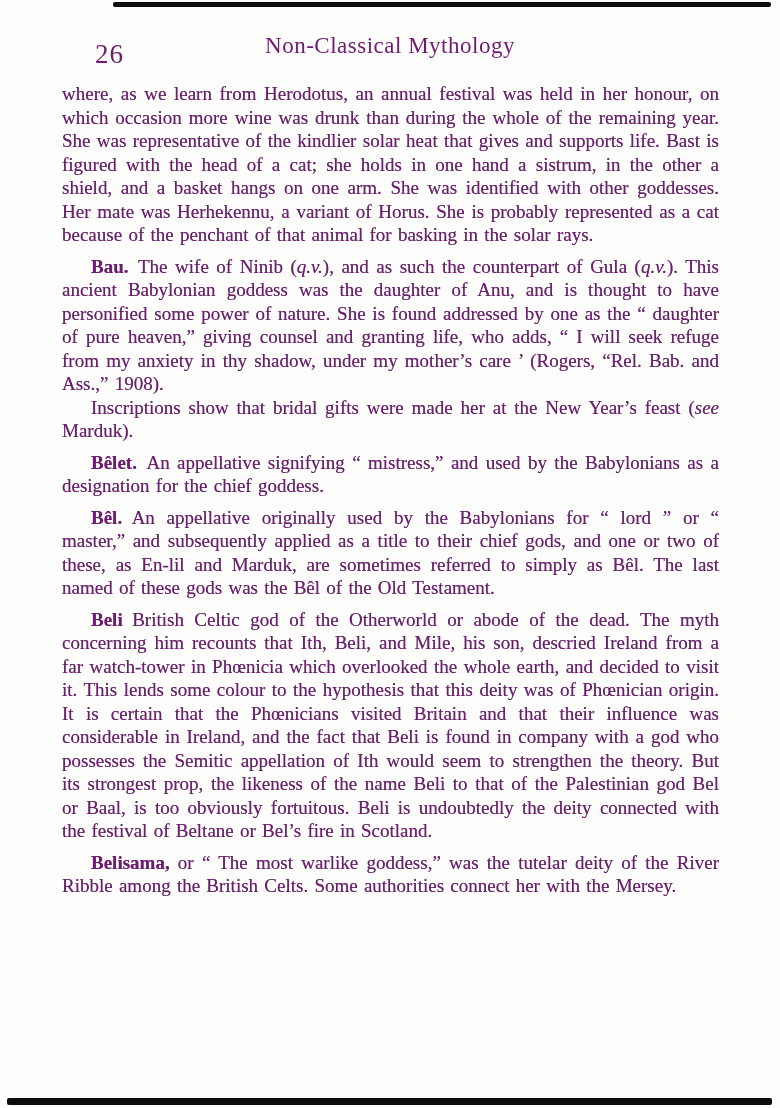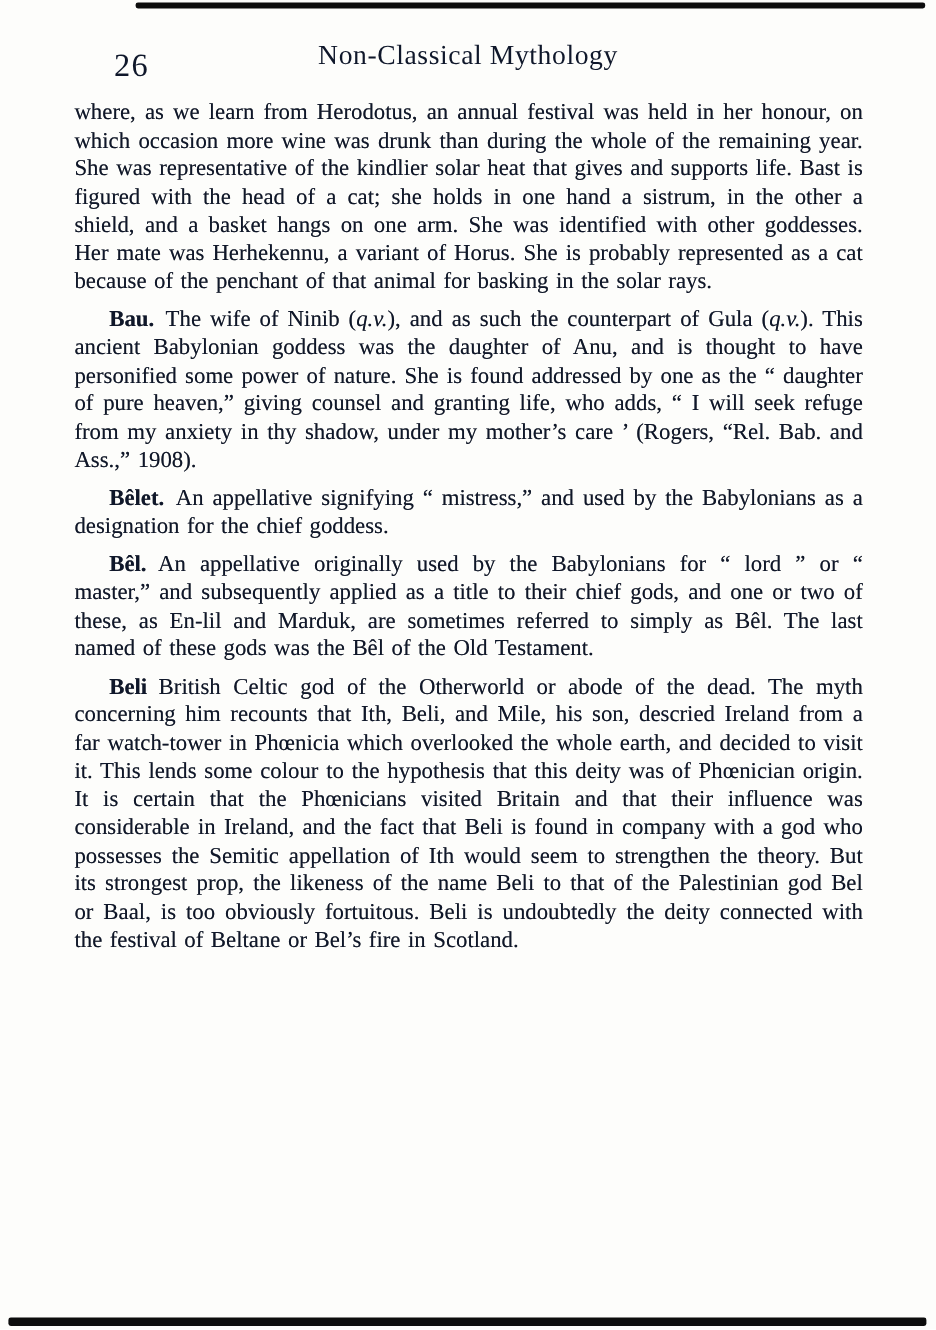--- a/index.html
+++ b/index.html
@@ -7,21 +7,21 @@
     padding: 0;
     background: #ffffff;
   }
   .page {
     position: relative;
     width: 780px;
     height: 1108px;
     background: #fdfdfb;
     overflow: hidden;
     font-family: "Liberation Serif", "DejaVu Serif", serif;
-    color: #0f172a;
+    color: #701a75;
   }
   
   .top-rule {
     position: absolute;
     top: 2px; left: 113px; right: 9px;
     height: 5px;
     background: #0d0d0d;
     border-radius: 2px;
   }
   .bottom-rule {
@@ -77,20 +77,22 @@
   <div class="top-rule"></div>
 
   <div class="running-head">
     <span class="page-number">26</span>
     <div class="page-title">Non-Classical Mythology</div>
   </div>
 
   <main class="page-body">
       <p class="para"><span>where, as we learn from Herodotus, an annual festival was held in her honour, on which occasion more wine was drunk than during the whole of the remaining year.  She was representative of the kindlier solar heat that gives and supports life.  Bast is figured with the head of a cat; she holds in one hand a sistrum, in the other a shield, and a basket hangs on one arm.  She was identified with other goddesses.  Her mate was Herhekennu, a variant of Horus.  She is probably represented as a cat because of the penchant of that animal for basking in the solar rays.</span></p>
       <p class="para indent entry"><span class="bold">Bau.</span><span> The wife of Ninib (</span><span class="italic">q.v.</span><span>), and as such the counterpart of Gula (</span><span class="italic">q.v.</span><span>).  This ancient Babylonian goddess was the daughter of Anu, and is thought to have personified some power of nature.  She is found addressed by one as the “ daughter of pure heaven,” giving counsel and granting life, who adds, “ I will seek refuge from my anxiety in thy shadow, under my mother’s care ’ (Rogers, “Rel. Bab. and Ass.,” 1908).</span></p>
+      <p class="para indent"><span>Inscriptions show that bridal gifts were made her at the New Year’s feast (</span><span class="italic">see</span><span> Marduk).</span></p>
       <p class="para indent entry"><span class="bold">Bêlet.</span><span> An appellative signifying “ mistress,” and used by the Babylonians as a designation for the chief goddess.</span></p>
       <p class="para indent entry"><span class="bold">Bêl.</span><span> An appellative originally used by the Babylonians for “ lord ” or “ master,” and subsequently applied as a title to their chief gods, and one or two of these, as En-lil and Marduk, are sometimes referred to simply as Bêl.  The last named of these gods was the Bêl of the Old Testament.</span></p>
       <p class="para indent entry"><span class="bold">Beli</span><span> British Celtic god of the Otherworld or abode of the dead.  The myth concerning him recounts that Ith, Beli, and Mile, his son, descried Ireland from a far watch-tower in Phœnicia which overlooked the whole earth, and decided to visit it.  This lends some colour to the hypothesis that this deity was of Phœnician origin.  It is certain that the Phœnicians visited Britain and that their influence was considerable in Ireland, and the fact that Beli is found in company with a god who possesses the Semitic appellation of Ith would seem to strengthen the theory.  But its strongest prop, the likeness of the name Beli to that of the Palestinian god Bel or Baal, is too obviously fortuitous.  Beli is undoubtedly the deity connected with the festival of Beltane or Bel’s fire in Scotland.</span></p>
+      <p class="para indent entry"><span class="bold">Belisama,</span><span> or “ The most warlike goddess,” was the tutelar deity of the River Ribble among the British Celts.  Some authorities connect her with the Mersey.</span></p>
     </main>
 
   <div class="bottom-rule"></div>
 
 </div>
 
 </body></html>

